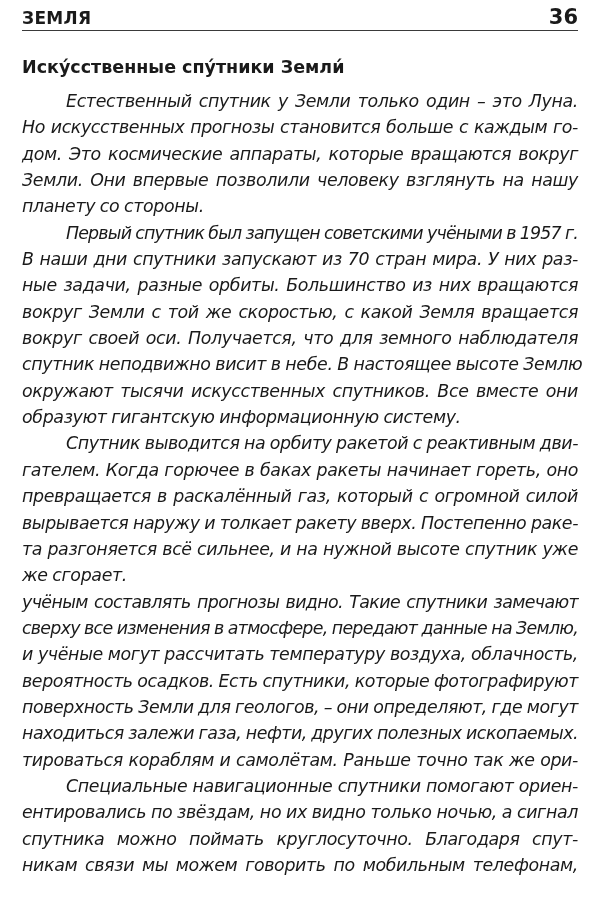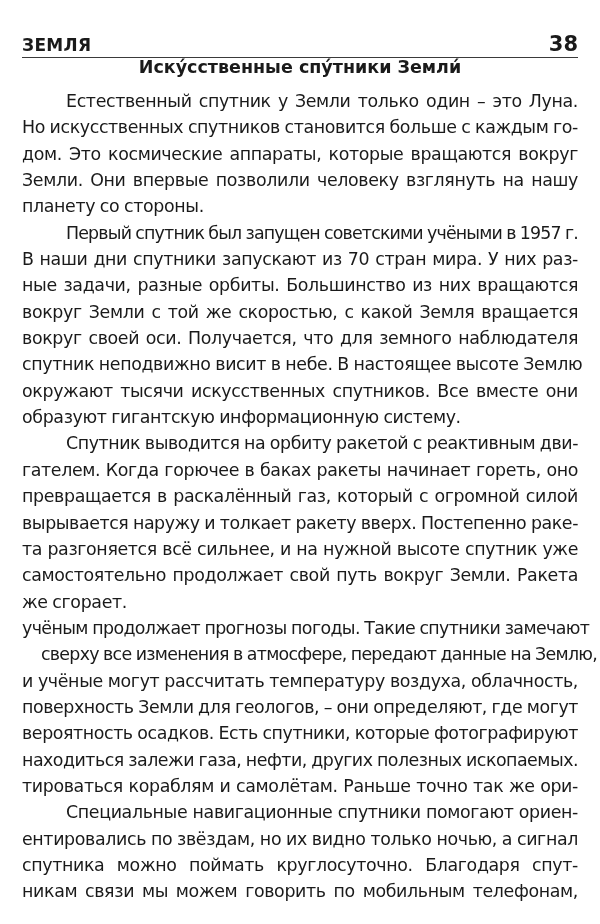--- a/index.html
+++ b/index.html
@@ -1,81 +1,80 @@
 <!DOCTYPE html>
 <html><head>
 <meta charset="utf-8">
 <style>
   html, body { margin: 0; padding: 0; background: #ffffff; }
   body { width: 600px; height: 924px; overflow: hidden; position: relative; color: #1a1a1a; }
   .page { position: absolute; left: 22px; top: 0; width: 556px; }
   .running-header {
-    position: absolute; left: 0; top: 31px; width: 556px; height: 26px;
+    position: absolute; left: 0; top: 4px; width: 556px; height: 26px;
     border-bottom: 1.5px solid #3a3a3a;
     font-family: "DejaVu Sans", sans-serif; font-weight: bold;
   }
   .running-header .section { position: absolute; left: 0; top: 4px; font-size: 17px; letter-spacing: 0.3px; }
   .running-header .pageno { position: absolute; right: 0; top: 1px; font-size: 21px; }
   .title {
-    position: absolute; left: 0; top: 57px; width: 556px; text-align: center;
+    position: absolute; left: 0; top: 57px; width: 556px; 
     font-family: "DejaVu Sans", sans-serif; font-weight: bold; font-size: 17.5px;
   }
   .body-text {
     position: absolute; left: 0; top: 88px; width: 556px;
     font-family: "DejaVu Sans", sans-serif; font-size: 17.4px; line-height: 26.35px;
     text-align: justify; letter-spacing: -0.35px; word-spacing: -0.5px;
   }
-  .body-text .line { display: block; text-align: justify; text-align-last: justify; white-space: nowrap; }
+  .body-text .line { display: block; text-align: justify; text-align-last: justify; white-space: nowrap; font-style: italic; }
   .body-text .line.last { text-align-last: left; }
   .body-text .line.indent { padding-left: 44px; }
 </style>
 </head>
 <body>
 
 <div class="page">
   <div class="running-header">
     <span class="section">ЗЕМЛЯ</span>
-    <span class="pageno">38</span>
+    <span class="pageno">36</span>
   </div>
 
   <div class="title">Иску́сственные спу́тники Земли́</div>
 
   <div class="body-text" id="body">
       <div>
         <span class="line indent">Естественный спутник у Земли только один – это Луна.</span>
-        <span class="line" style="letter-spacing: -0.380428px;">Но искусственных спутников становится больше с каждым го-</span>
+        <span class="line" style="letter-spacing: -0.380428px;">Но искусственных прогнозы становится больше с каждым го-</span>
         <span class="line">дом. Это космические аппараты, которые вращаются вокруг</span>
         <span class="line">Земли. Они впервые позволили человеку взглянуть на нашу</span>
         <span class="line last">планету со стороны.</span>
       </div>
       <div>
         <span class="line indent" style="letter-spacing: -0.826705px;">Первый спутник был запущен советскими учёными в 1957 г.</span>
         <span class="line">В наши дни спутники запускают из 70 стран мира. У них раз-</span>
         <span class="line">ные задачи, разные орбиты. Большинство из них вращаются</span>
         <span class="line">вокруг Земли с той же скоростью, с какой Земля вращается</span>
         <span class="line">вокруг своей оси. Получается, что для земного наблюдателя</span>
         <span class="line">спутник неподвижно висит в небе. В настоящее высоте Землю</span>
         <span class="line">окружают тысячи искусственных спутников. Все вместе они</span>
         <span class="line last">образуют гигантскую информационную систему.</span>
       </div>
       <div>
         <span class="line indent" style="letter-spacing: -0.415153px;">Спутник выводится на орбиту ракетой с реактивным дви-</span>
         <span class="line">гателем. Когда горючее в баках ракеты начинает гореть, оно</span>
         <span class="line">превращается в раскалённый газ, который с огромной силой</span>
         <span class="line" style="letter-spacing: -0.419235px;">вырывается наружу и толкает ракету вверх. Постепенно раке-</span>
         <span class="line">та разгоняется всё сильнее, и на нужной высоте спутник уже</span>
-        <span class="line">самостоятельно продолжает свой путь вокруг Земли. Ракета</span>
         <span class="line last">же сгорает.</span>
       </div>
       <div>
-        <span class="line" style="letter-spacing: -0.615625px;">учёным продолжает прогнозы погоды. Такие спутники замечают</span>
-        <span class="line" style="letter-spacing: -0.729237px; margin-left: 19px;">сверху все изменения в атмосфере, передают данные на Землю,</span>
+        <span class="line" style="letter-spacing: -0.615625px;">учёным составлять прогнозы видно. Такие спутники замечают</span>
+        <span class="line" style="letter-spacing: -0.729237px;">сверху все изменения в атмосфере, передают данные на Землю,</span>
         <span class="line">и учёные могут рассчитать температуру воздуха, облачность,</span>
+        <span class="line" style="letter-spacing: -0.406743px;">вероятность осадков. Есть спутники, которые фотографируют</span>
         <span class="line" style="letter-spacing: -0.419915px;">поверхность Земли для геологов, – они определяют, где могут</span>
-        <span class="line" style="letter-spacing: -0.406743px;">вероятность осадков. Есть спутники, которые фотографируют</span>
         <span class="line last" style="letter-spacing: -0.493588px;">находиться залежи газа, нефти, других полезных ископаемых.</span>
       </div>
       <div>
         <span class="line">тироваться кораблям и самолётам. Раньше точно так же ори-</span>
         <span class="line indent">Специальные навигационные спутники помогают ориен-</span>
         <span class="line">ентировались по звёздам, но их видно только ночью, а сигнал</span>
         <span class="line">спутника можно поймать круглосуточно. Благодаря спут-</span>
         <span class="line">никам связи мы можем говорить по мобильным телефонам,</span>
       </div>
     </div>

